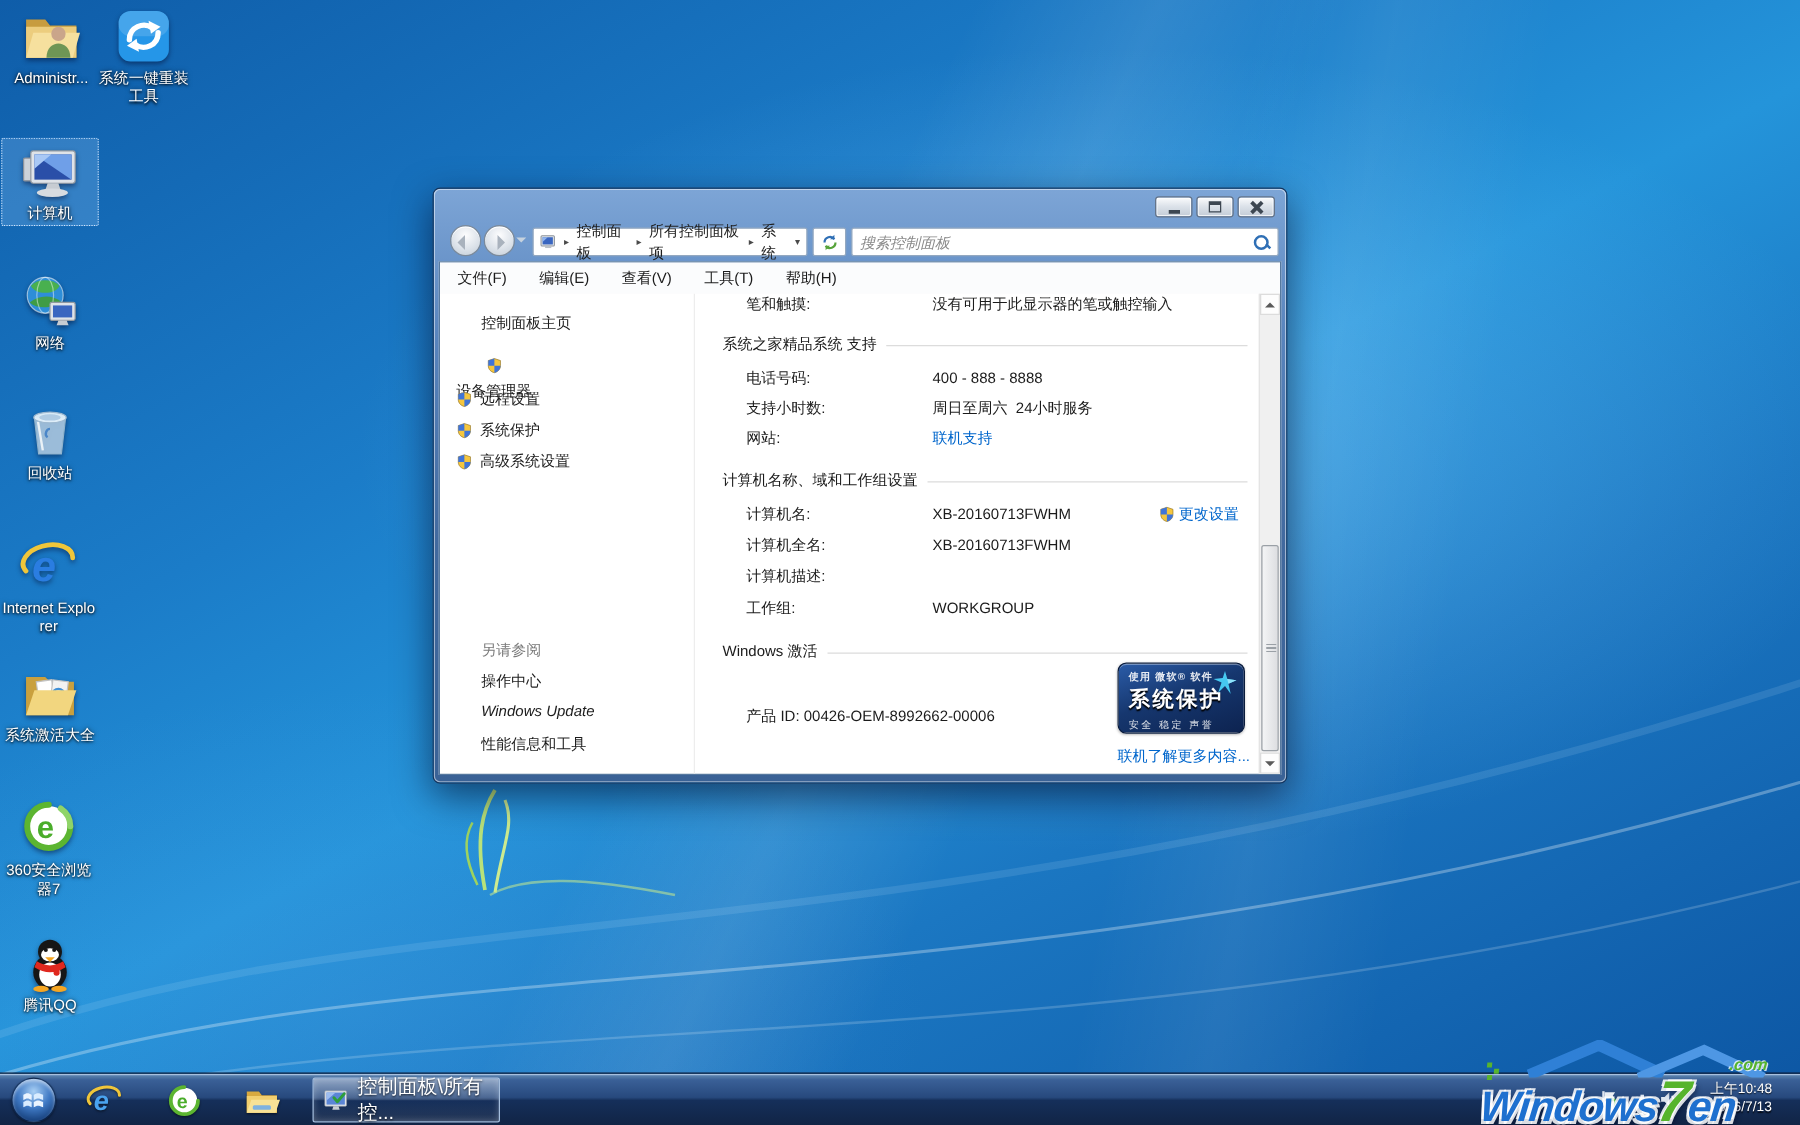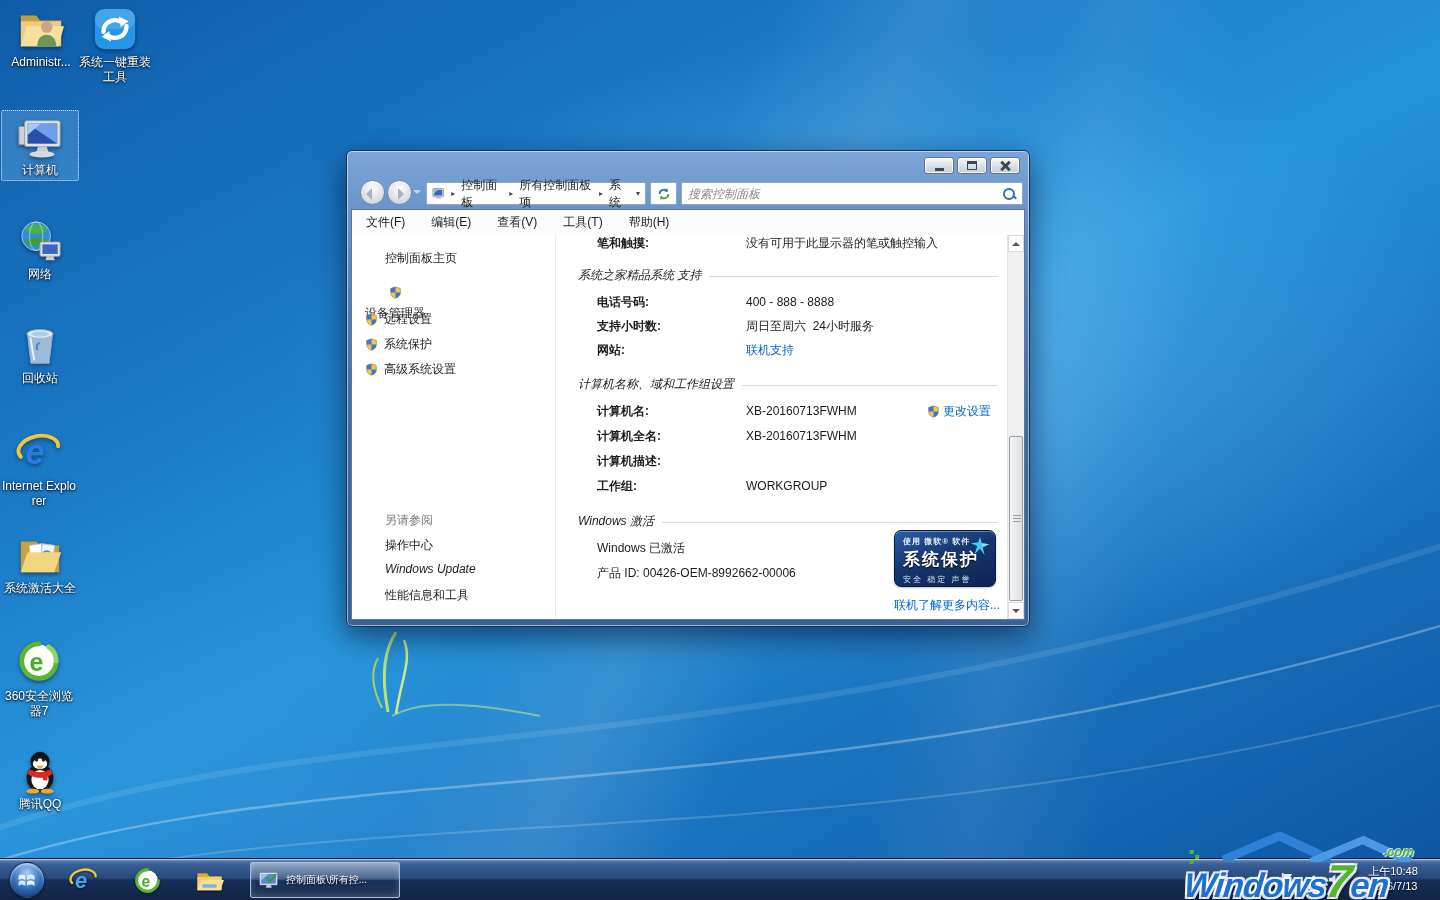--- a/index.html
+++ b/index.html
@@ -67,22 +67,22 @@
   .menubar { height:25px; background:#fbfcfd; display:flex; align-items:center; padding-left:14px; gap:26px;
     font-size:12px; color:#1c1c1c; }
   .wbody { position:absolute; left:0; right:0; top:25px; bottom:0; display:flex; }
 
   .sidebar { width:204px; position:relative; border-right:1px solid #ededed; font-size:12px; color:#1c1c1c; }
   .sb-item { position:absolute; display:flex; align-items:center; gap:6px; white-space:nowrap; cursor:pointer; }
   .sb-head { position:absolute; color:#7a7a7a; white-space:nowrap; }
 
   .main { flex:1; position:relative; font-size:12px; color:#1b1b1b; }
   .line { position:absolute; left:41px; right:26px; display:flex; line-height:16px; }
-  .line .lab { width:149px; flex:0 0 149px;font-weight:bold; }
-  .sect { position:absolute; left:22px; right:26px; display:flex; align-items:center; gap:8px; line-height:16px;font-style:italic; }
+  .line .lab { width:149px; flex:0 0 149px; }
+  .sect { position:absolute; left:22px; right:26px; display:flex; align-items:center; gap:8px; line-height:16px; }
   .sect .rule { flex:1; height:1px; background:#dcdcdc; margin-top:2px; }
   a.lnk, .lnk { color:#0066cc; text-decoration:none; cursor:pointer; }
   .chg { position:absolute; left:330px; top:0; display:flex; align-items:center; gap:3px; }
 
   .badge { position:absolute; left:338px; top:295px; width:102px; height:57px; border-radius:7px;
     background:linear-gradient(160deg,#2b5ca8 0%,#16376f 45%,#0d2350 100%);
     border:1px solid #0a1c3d; box-shadow:inset 0 1px 0 rgba(255,255,255,.35), 0 1px 2px rgba(0,0,0,.25);
     color:#fff; padding:5px 8px 4px; }
   .badge .b-top { font-size:8px; letter-spacing:1px; opacity:.9;font-weight:bold; }
   .badge .b-main { font-size:17px; font-weight:bold; letter-spacing:2px; margin-top:1px; text-shadow:0 1px 1px #000; }
@@ -106,21 +106,21 @@
     background:linear-gradient(180deg,#93b6e0 0%,#557ca8 5%,#3a6097 12%,#27497d 46%,#152f5a 52%,#112445 100%);
     border-top:1px solid #0a1b38; box-shadow:inset 0 1px 0 rgba(255,255,255,.3); }
   .orb { position:absolute; left:9px; top:3px; width:36px; height:36px; border-radius:50%;
     background:radial-gradient(circle at 50% 30%, #a9d0f5 0%, #3f79c4 45%, #123a74 85%);
     border:1px solid rgba(0,10,30,.55); box-shadow:inset 0 2px 3px rgba(255,255,255,.6), 0 1px 2px rgba(0,0,0,.4);
     display:flex; align-items:center; justify-content:center; cursor:pointer; }
   .tb-ico { position:absolute; top:5px; width:34px; height:32px; display:flex; align-items:center; justify-content:center; cursor:pointer; }
   .tb-ico svg { width:29px; height:29px; filter:drop-shadow(0 1px 1px rgba(0,0,0,.5)); }
   .taskbtn { position:absolute; left:250px; top:3px; width:150px; height:36px; border:1px solid #a5bedd; border-radius:2px;
     background:linear-gradient(180deg,rgba(255,255,255,.42),rgba(255,255,255,.15) 48%,rgba(25,50,95,.25) 52%,rgba(255,255,255,.08));
-    display:flex; align-items:center; gap:6px; padding:0 7px; color:#fff; font-size:10px;
+    display:flex; align-items:center; gap:6px; padding:0 7px; color:#fff; font-size:16px;
     text-shadow:0 1px 2px rgba(0,0,0,.85); cursor:pointer; box-shadow:inset 0 0 6px rgba(255,255,255,.25); }
   .taskbtn svg { width:22px; height:22px; flex:0 0 22px; }
   .tray { position:absolute; right:98px; top:13px; display:flex; gap:9px; align-items:center; }
   .tray svg { width:15px; height:15px; opacity:.95; }
   .tri-hid { width:0; height:0; border:5px solid transparent; border-bottom-color:#e8eef6; margin-top:-4px; }
   .clock { position:absolute; right:6px; top:5px; width:82px; text-align:center; color:#fff; font-size:11px;
     line-height:15px; text-shadow:0 1px 1px rgba(0,0,0,.8); cursor:default; }
 
   
   .wm { position:absolute; left:1186px; top:836px; width:254px; height:64px; z-index:40; pointer-events:none;
@@ -426,23 +426,20 @@
           </div>
           <div class="line" style="top:218px;">
             <span class="lab">计算机描述:</span>
             <span></span>
           </div>
 
           <div class="sect" style="top:278px;">
             <span>Windows 激活</span>
             <div class="rule"></div>
           </div>
-          <div class="line" style="top:305px;">
-            <span>Windows 已激活</span>
-          </div>
           <div class="line" style="top:330px;">
             <span>产品 ID: 00426-OEM-8992662-00006</span>
           </div>
 
           <div class="badge">
             <div class="b-top">使用 微软® 软件</div>
             <div class="b-main">系统保护</div>
             <div class="b-bot">安全 稳定 声誉</div>
             <svg class="spark" viewBox="0 0 24 24">
               <path d="M12 2l2 7 8 1-7 3 2 9-5-7-6 6 3-9-7-3 8-1z" fill="#46c8f0"></path>

